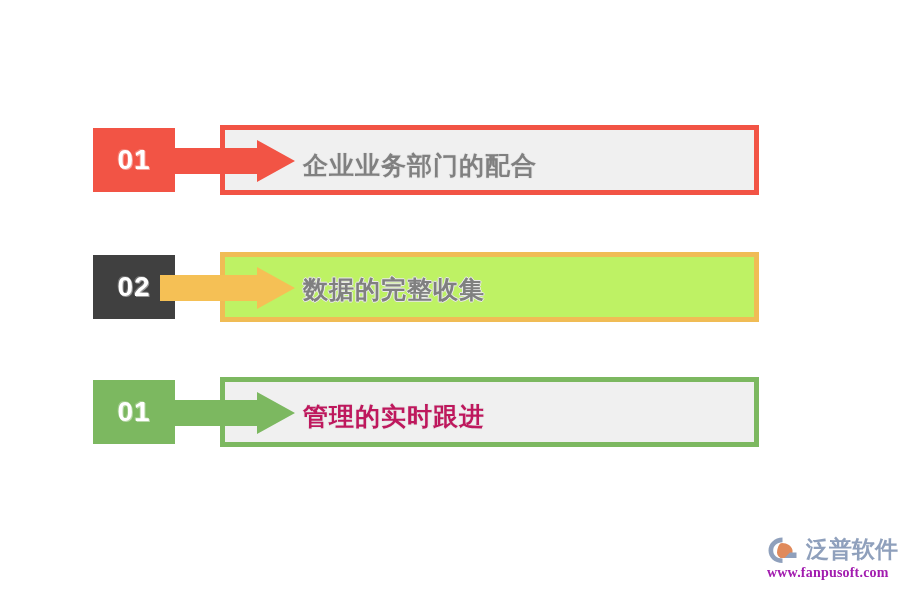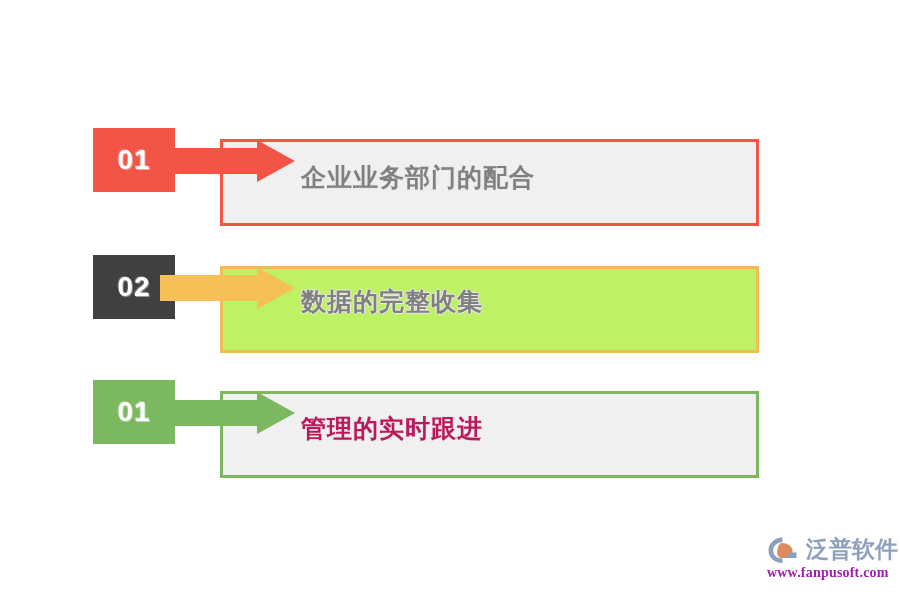--- a/index.html
+++ b/index.html
@@ -29,25 +29,25 @@
     height: 90px;
   }
   .step-row[data-row="0"] { top: 118px; }
   .step-row[data-row="1"] { top: 245px; }
   .step-row[data-row="2"] { top: 370px; }
 
   
   .panel {
     position: absolute;
     left: 220px;
-    top: 21px;
+    top: 7px;
     width: 539px;
-    height: 87px;
+    height: 70px;
     background: #F0F0F0;
-    border: 3px solid #a21caf;
+    border: 5px solid #a21caf;
     box-sizing: border-box;
   }
 
   .panel-label {
     position: absolute;
     left: 78px;
     top: 0;
     height: 70px;
     line-height: 70px;
     font-size: 25px;

